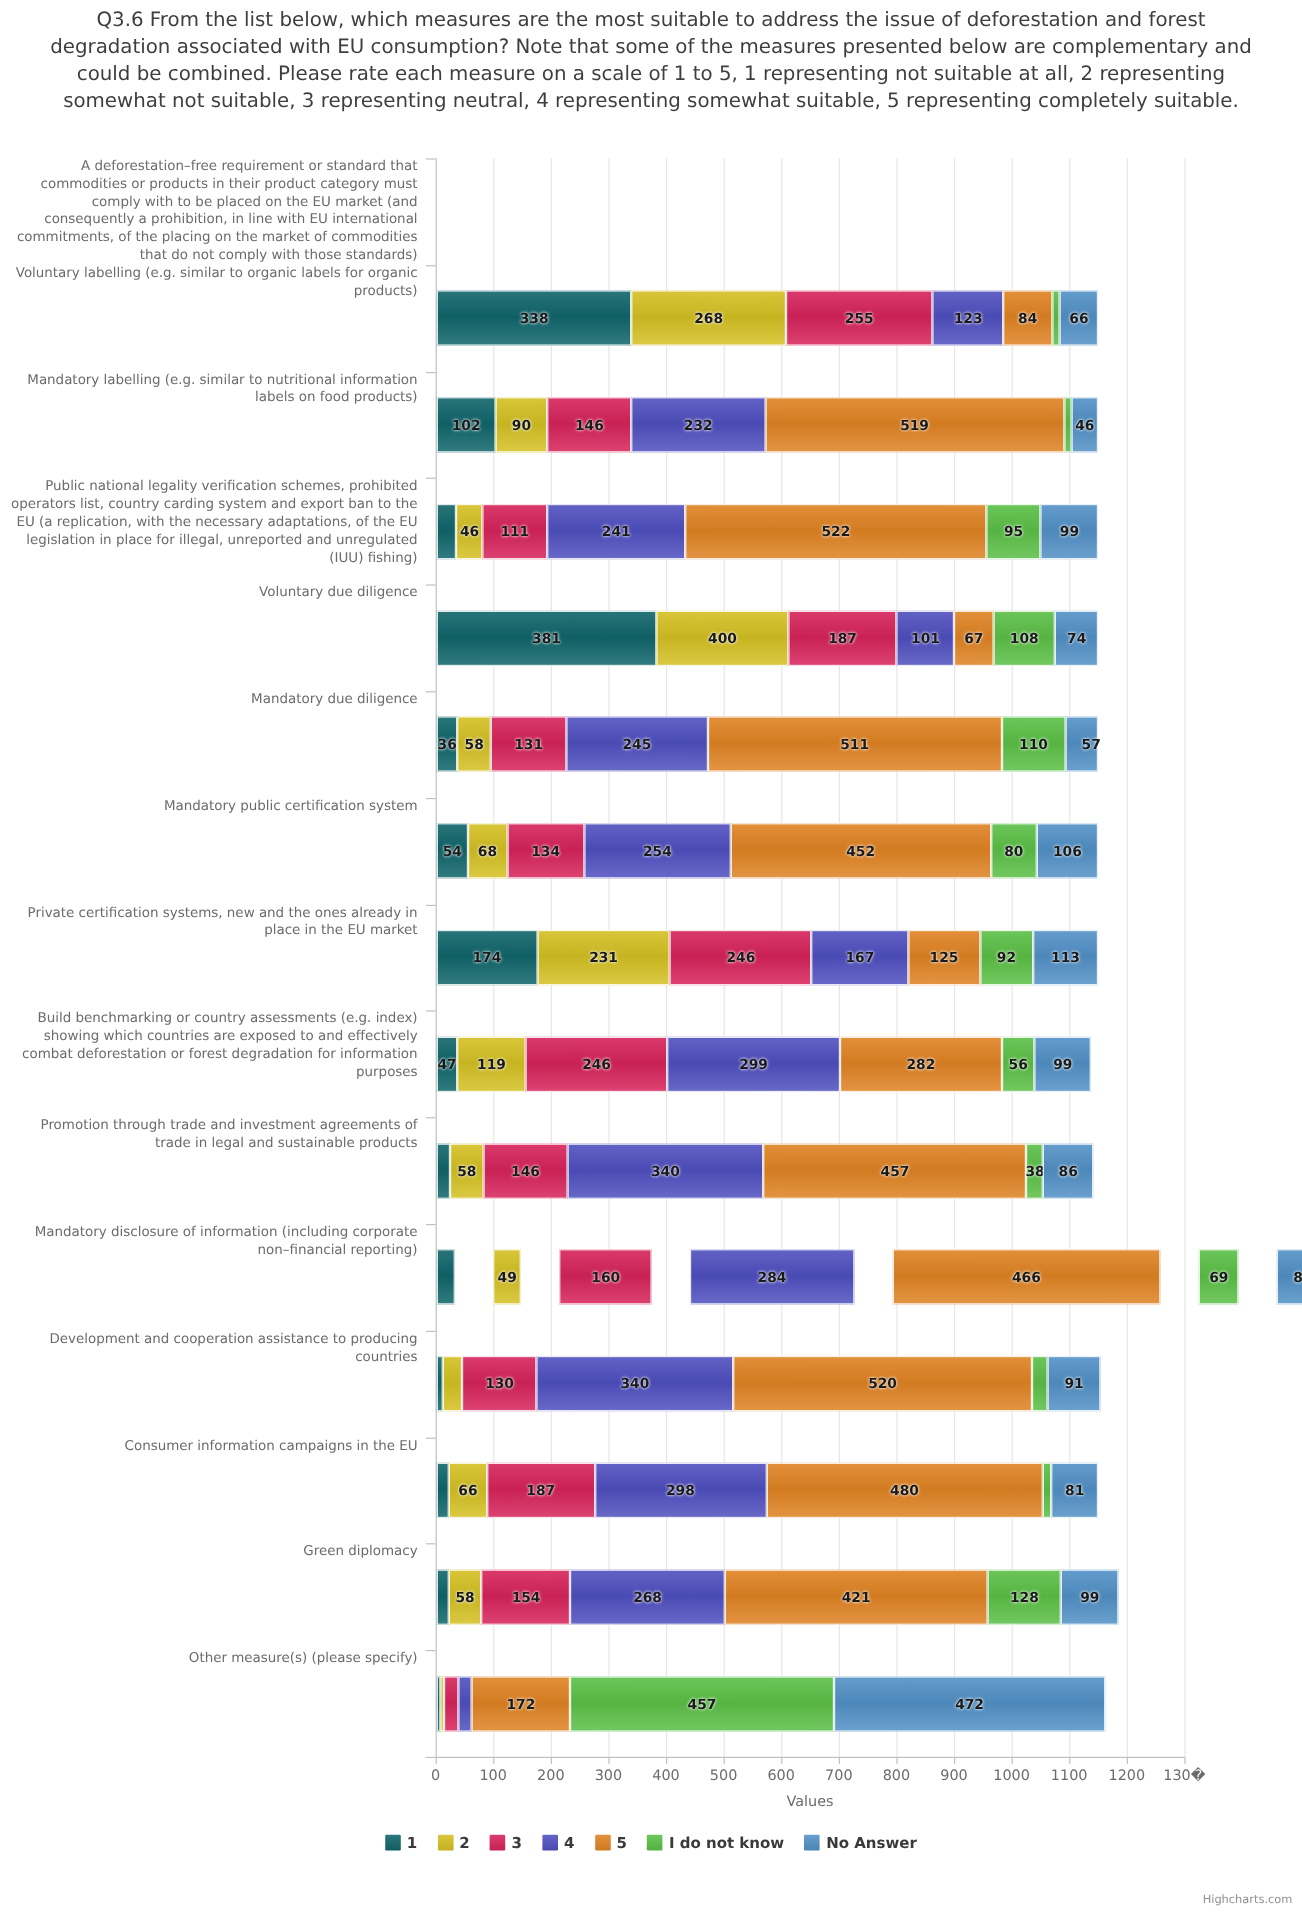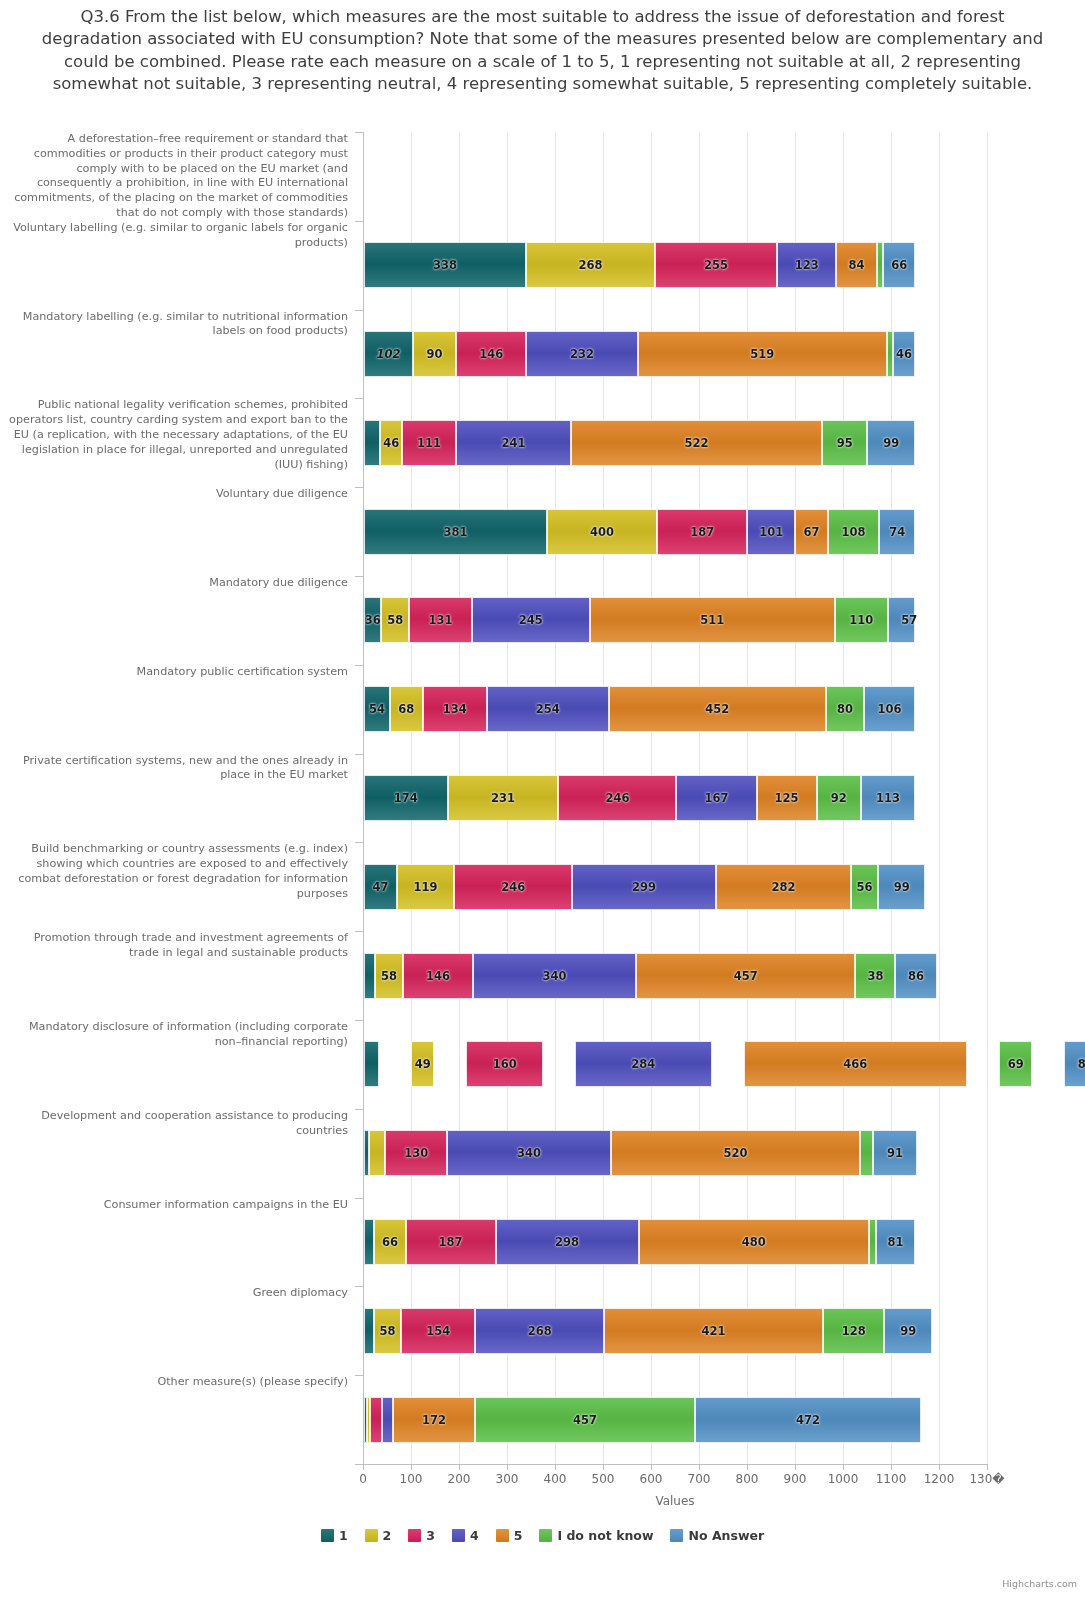--- a/index.html
+++ b/index.html
@@ -233,21 +233,21 @@
           <div class="seg narrow" style="width: 6.72px; background: linear-gradient(rgb(107, 197, 89) 0%, rgb(86, 180, 66) 48%, rgb(114, 200, 96) 100%);"></div>
           <div class="seg" style="width: 31.68px; background: linear-gradient(rgb(99, 156, 204) 0%, rgb(77, 136, 186) 48%, rgb(106, 160, 206) 100%);">
             <span class="val">66</span>
           </div>
         </div>
       </div>
       <div class="row" style="height: 88.8px;">
         <div class="row-sep" style="top: 0px;"></div>
         <div class="cat-label">Mandatory labelling (e.g. similar to nutritional information labels on food products)</div>
         <div class="bar" style="top: 21.4px; height: 46px;">
-          <div class="seg" style="width: 48.96px; background: linear-gradient(rgb(40, 116, 121) 0%, rgb(15, 95, 100) 48%, rgb(49, 123, 127) 100%); font-style: italic;">
+          <div class="seg" style="width: 48.96px; background: linear-gradient(rgb(40, 116, 121) 0%, rgb(15, 95, 100) 48%, rgb(49, 123, 127) 100%);">
             <span class="val">102</span>
           </div>
           <div class="seg" style="width: 43.2px; background: linear-gradient(rgb(216, 198, 57) 0%, rgb(199, 180, 33) 48%, rgb(218, 201, 66) 100%);">
             <span class="val">90</span>
           </div>
           <div class="seg" style="width: 70.08px; background: linear-gradient(rgb(218, 57, 107) 0%, rgb(201, 33, 85) 48%, rgb(220, 66, 113) 100%);">
             <span class="val">146</span>
           </div>
           <div class="seg" style="width: 111.36px; background: linear-gradient(rgb(97, 97, 197) 0%, rgb(74, 74, 180) 48%, rgb(104, 104, 200) 100%);">
             <span class="val">232</span>
@@ -391,21 +391,21 @@
           </div>
           <div class="seg" style="width: 54.24px; background: linear-gradient(rgb(99, 156, 204) 0%, rgb(77, 136, 186) 48%, rgb(106, 160, 206) 100%);">
             <span class="val">113</span>
           </div>
         </div>
       </div>
       <div class="row" style="height: 88.8px;">
         <div class="row-sep" style="top: 0px;"></div>
         <div class="cat-label">Build benchmarking or country assessments (e.g. index) showing which countries are exposed to and effectively combat deforestation or forest degradation for information purposes</div>
         <div class="bar" style="top: 21.4px; height: 46px;">
-          <div class="seg" style="width: 33px; background: linear-gradient(rgb(40, 116, 121) 0%, rgb(15, 95, 100) 48%, rgb(49, 123, 127) 100%);">
+          <div class="seg" style="width: 17px; background: linear-gradient(rgb(40, 116, 121) 0%, rgb(15, 95, 100) 48%, rgb(49, 123, 127) 100%);">
             <span class="val">47</span>
           </div>
           <div class="seg" style="width: 57.12px; background: linear-gradient(rgb(216, 198, 57) 0%, rgb(199, 180, 33) 48%, rgb(218, 201, 66) 100%);">
             <span class="val">119</span>
           </div>
           <div class="seg" style="width: 118.08px; background: linear-gradient(rgb(218, 57, 107) 0%, rgb(201, 33, 85) 48%, rgb(220, 66, 113) 100%);">
             <span class="val">246</span>
           </div>
           <div class="seg" style="width: 143.52px; background: linear-gradient(rgb(97, 97, 197) 0%, rgb(74, 74, 180) 48%, rgb(104, 104, 200) 100%);">
             <span class="val">299</span>
@@ -431,21 +431,21 @@
           </div>
           <div class="seg" style="width: 70.08px; background: linear-gradient(rgb(218, 57, 107) 0%, rgb(201, 33, 85) 48%, rgb(220, 66, 113) 100%);">
             <span class="val">146</span>
           </div>
           <div class="seg" style="width: 163.2px; background: linear-gradient(rgb(97, 97, 197) 0%, rgb(74, 74, 180) 48%, rgb(104, 104, 200) 100%);">
             <span class="val">340</span>
           </div>
           <div class="seg" style="width: 219.36px; background: linear-gradient(rgb(226, 143, 57) 0%, rgb(210, 123, 33) 48%, rgb(227, 148, 66) 100%);">
             <span class="val">457</span>
           </div>
-          <div class="seg" style="width: 40px; background: linear-gradient(rgb(107, 197, 89) 0%, rgb(86, 180, 66) 48%, rgb(114, 200, 96) 100%);">
+          <div class="seg" style="width: 14px; background: linear-gradient(rgb(107, 197, 89) 0%, rgb(86, 180, 66) 48%, rgb(114, 200, 96) 100%);">
             <span class="val">38</span>
           </div>
           <div class="seg" style="width: 41.28px; background: linear-gradient(rgb(99, 156, 204) 0%, rgb(77, 136, 186) 48%, rgb(106, 160, 206) 100%);">
             <span class="val">86</span>
           </div>
         </div>
       </div>
       <div class="row" style="height: 88.8px;">
         <div class="row-sep" style="top: 0px;"></div>
         <div class="cat-label">Mandatory disclosure of information (including corporate non–financial reporting)</div>

